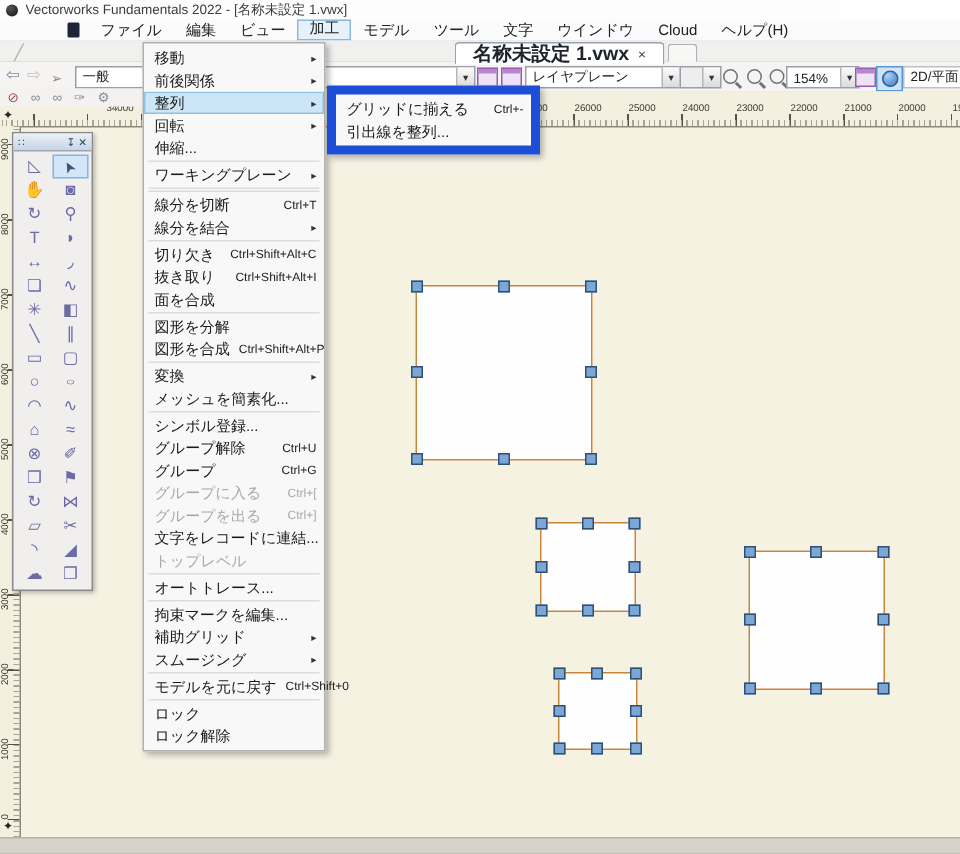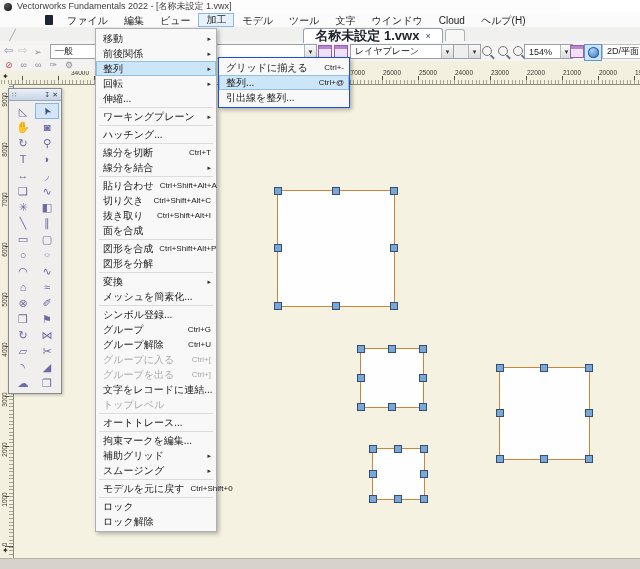--- a/index.html
+++ b/index.html
@@ -69,21 +69,21 @@
   .tool.sel{background:#d2e6f8;border:1px solid #8ab4dc;height:14px;}
   .tool .squish{transform:scaleY(.6);display:inline-block;}
   .tool .rotcur{transform:rotate(-118deg);display:inline-block;font-size:10px;color:#44507a;}
 
   
   .sq{position:absolute;background:#fefefe;border:1.5px solid #c8863c;z-index:10;}
   .hd{position:absolute;width:6px;height:6px;background:#7ba7d7;border:1px solid #2f4f74;}
 
   
   #modmenu{left:95px;top:28px;width:120px;background:#f8f8f8;border:1px solid #b0b0b0;box-shadow:2px 2px 4px rgba(0,0,0,.28);z-index:60;padding:2px 0;}
-  #submenu{left:218px;top:57px;width:130px;background:#f8f8f8;border:1px solid #1d4ed8;box-shadow:2px 2px 4px rgba(0,0,0,.28);z-index:61;padding:2px 0;}
+  #submenu{left:218px;top:57px;width:130px;background:#f8f8f8;border:6px solid #1d4ed8;box-shadow:2px 2px 4px rgba(0,0,0,.28);z-index:61;padding:2px 0;}
   .mrow{height:15px;display:flex;align-items:center;padding:0 5px 0 7px;font-size:10px;color:#1a1a1a;white-space:nowrap;}
   .mrow .sc{margin-left:auto;font-size:8px;color:#1a1a1a;padding-left:6px;}
   .mrow .ar{margin-left:auto;font-size:7px;color:#333;}
   .mrow.hl{background:#cde6f7;box-shadow:inset 0 0 0 1px #92c0e0;gap:17px;}
   .mrow.dis,.mrow.dis .sc{color:#a8a8a8;}
   .msep{height:1px;background:#dcdcdc;margin:1px 3px;}
 
   #bottomstrip{left:0;top:558px;width:640px;height:11px;background:#d7d3cb;border-top:1px solid #b8b4ac;}
 </style>
 </head>
@@ -331,75 +331,68 @@
       </div>
       <div class="mrow">
         <span class="lbl">伸縮...</span>
       </div>
       <div class="msep"></div>
       <div class="mrow">
         <span class="lbl">ワーキングプレーン</span>
         <span class="ar">▸</span>
       </div>
       <div class="msep"></div>
-      <div class="mrow">
-        <span class="lbl">ハッチング...</span>
-      </div>
       <div class="msep"></div>
       <div class="mrow">
         <span class="lbl">線分を切断</span>
         <span class="sc">Ctrl+T</span>
       </div>
       <div class="mrow">
         <span class="lbl">線分を結合</span>
         <span class="ar">▸</span>
       </div>
       <div class="msep"></div>
       <div class="mrow">
-        <span class="lbl">貼り合わせ</span>
-        <span class="sc">Ctrl+Shift+Alt+A</span>
-      </div>
-      <div class="mrow">
         <span class="lbl">切り欠き</span>
         <span class="sc">Ctrl+Shift+Alt+C</span>
       </div>
       <div class="mrow">
         <span class="lbl">抜き取り</span>
         <span class="sc">Ctrl+Shift+Alt+I</span>
       </div>
       <div class="mrow">
         <span class="lbl">面を合成</span>
       </div>
       <div class="msep"></div>
       <div class="mrow">
+        <span class="lbl">図形を分解</span>
+      </div>
+      <div class="mrow">
         <span class="lbl">図形を合成</span>
         <span class="sc">Ctrl+Shift+Alt+P</span>
       </div>
-      <div class="mrow">
-        <span class="lbl">図形を分解</span>
-      </div>
       <div class="msep"></div>
       <div class="mrow">
         <span class="lbl">変換</span>
         <span class="ar">▸</span>
       </div>
       <div class="mrow">
         <span class="lbl">メッシュを簡素化...</span>
       </div>
       <div class="msep"></div>
       <div class="mrow">
         <span class="lbl">シンボル登録...</span>
+      </div>
+      <div class="mrow">
+        <span class="lbl">グループ解除</span>
+        <span class="sc">Ctrl+U</span>
       </div>
       <div class="mrow">
         <span class="lbl">グループ</span>
         <span class="sc">Ctrl+G</span>
-      </div>
-      <div class="mrow">
-        <span class="lbl">グループ解除</span>
-        <span class="sc">Ctrl+U</span>
       </div>
       <div class="mrow dis">
         <span class="lbl">グループに入る</span>
         <span class="sc">Ctrl+[</span>
       </div>
       <div class="mrow dis">
         <span class="lbl">グループを出る</span>
         <span class="sc">Ctrl+]</span>
       </div>
       <div class="mrow">
@@ -434,24 +427,20 @@
         <span class="lbl">ロック</span>
       </div>
       <div class="mrow">
         <span class="lbl">ロック解除</span>
       </div>
     </div>
   <div class="ab" id="submenu">
       <div class="mrow">
         <span class="lbl">グリッドに揃える</span>
         <span class="sc">Ctrl+-</span>
-      </div>
-      <div class="mrow hl">
-        <span class="lbl">整列...</span>
-        <span class="sc">Ctrl+@</span>
       </div>
       <div class="mrow">
         <span class="lbl">引出線を整列...</span>
       </div>
     </div>
 
   <div class="ab" id="bottomstrip"></div>
 
 <div class="sq" style="left: 277px; top: 190px; width: 116px; height: 115px;">
       <div class="hd" style="left: -4.5px; top: -4.5px;"></div>

